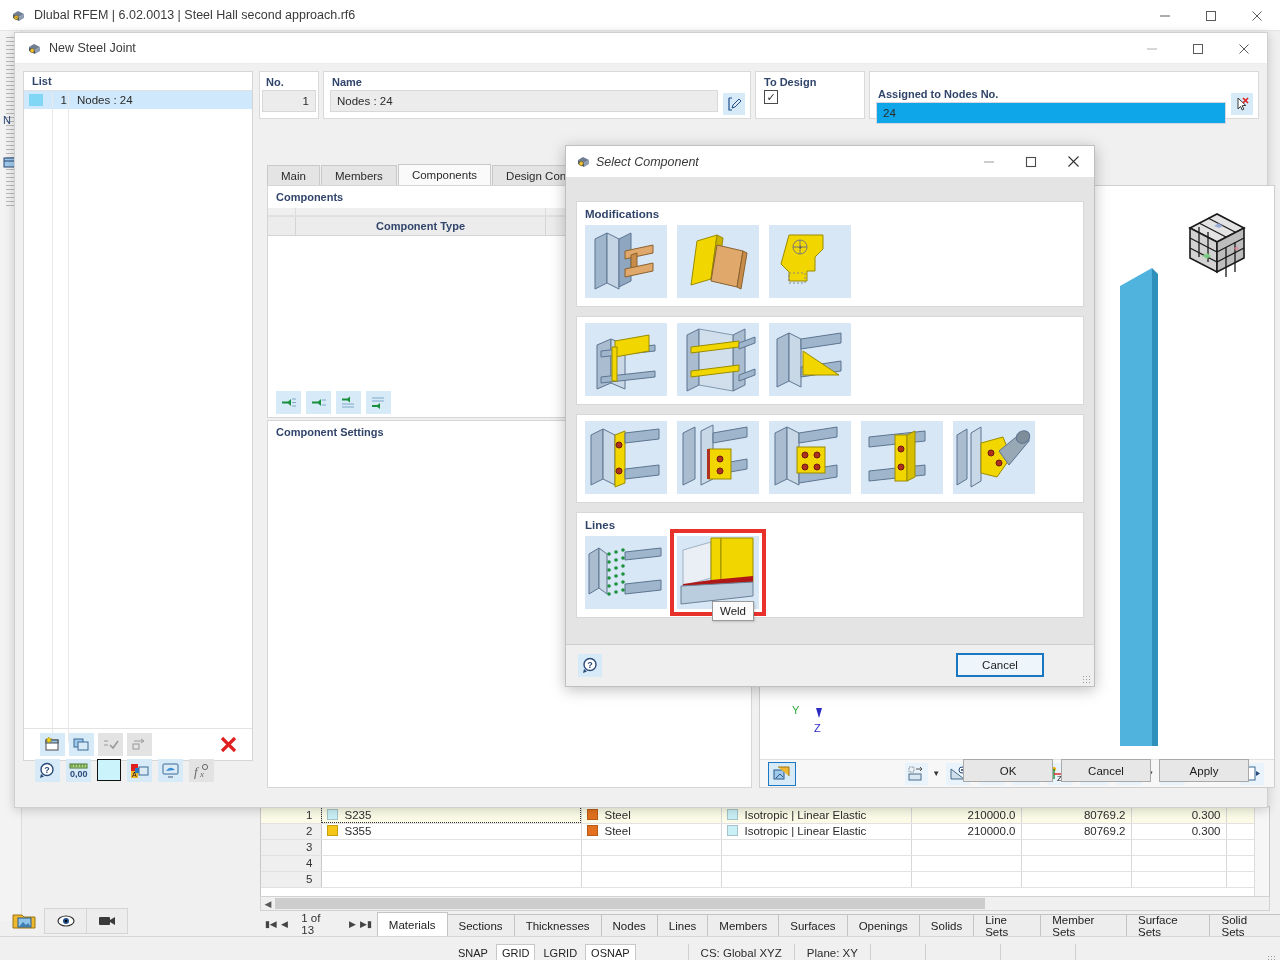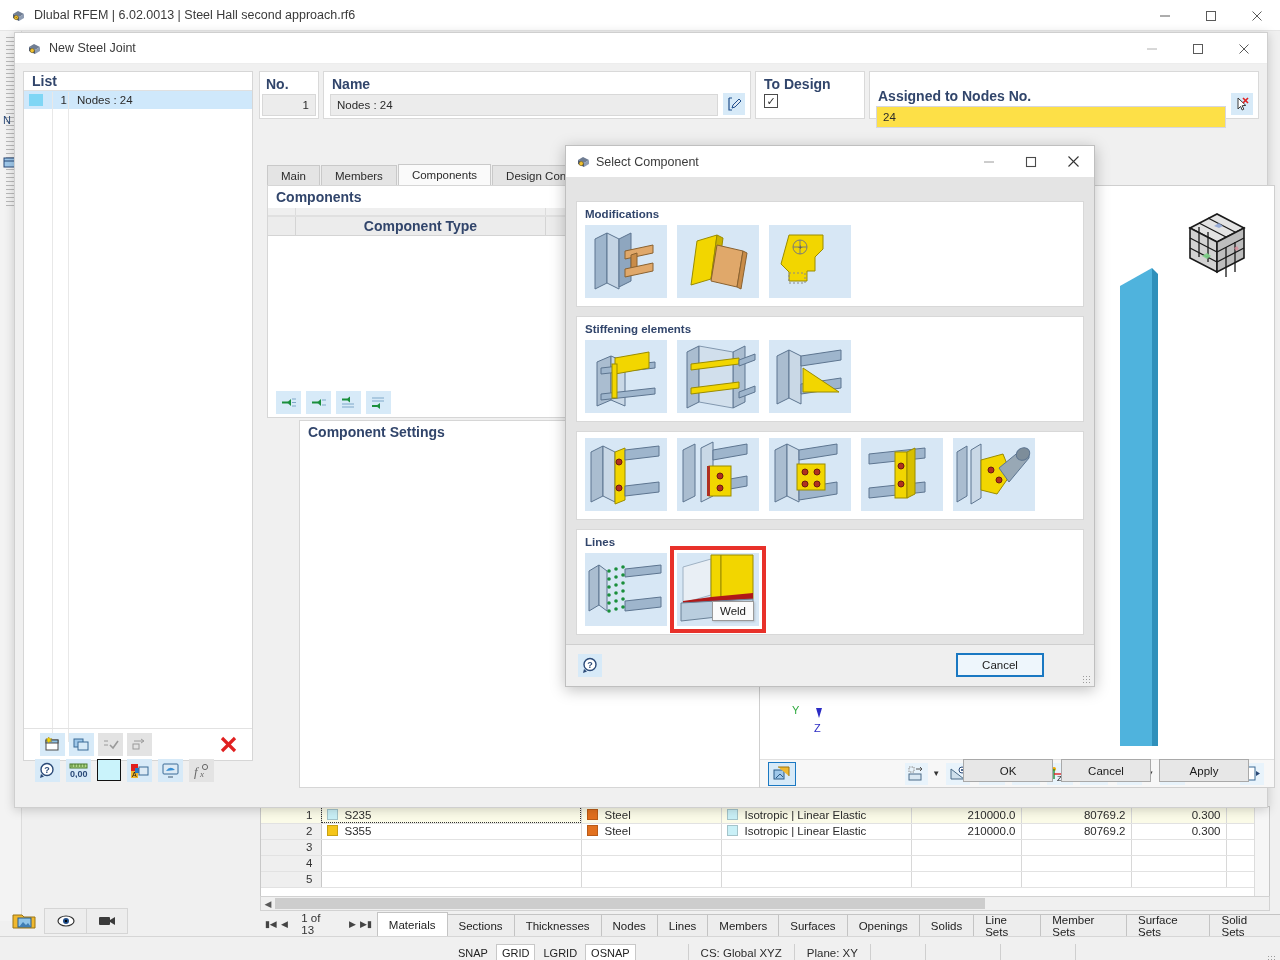--- a/index.html
+++ b/index.html
@@ -67,23 +67,23 @@
   .ecbtn { width:42px; height:26px; background:#ededed; border:1px solid #d5d5d5; border-right:none; display:flex;align-items:center;justify-content:center;}
 
   
   #joint-dlg { position:absolute; left:14px; top:32px; width:1254px; height:776px;
     background:#f0f0f0; border:1px solid #cfcfcf; box-shadow:0 2px 10px rgba(0,0,0,.18); }
   #joint-title { height:31px; background:#fff; display:flex; align-items:center; border-bottom:1px solid #ededed;}
   #joint-title .ttl { margin-left:34px; font-size:12.5px; color:#3a3a3a;}
   #joint-title .app-icon { left:12px; top:8px; }
 
   .fieldbox { position:absolute; background:#fff; border:1px solid #d9d9d9; }
-  .fieldlbl { font-size:14px; font-weight:bold; color:#31456b; }
+  .fieldlbl { font-size:11px; font-weight:bold; color:#31456b; }
   .roinput { background:#ececec; border:1px solid #d8d8d8; height:22px; display:flex; align-items:center; padding:0 6px; font-size:11.5px;}
-  .lavinput { background:#fde047; border:1px solid #d6d6de; height:22px; display:flex; align-items:center; padding:0 6px; font-size:11.5px;}
+  .lavinput { background:#0ea5e9; border:1px solid #d6d6de; height:22px; display:flex; align-items:center; padding:0 6px; font-size:11.5px;}
 
   
   #list-panel { position:absolute; left:8px; top:38px; width:230px; height:690px; background:#fff; border:1px solid #d6d6d6;}
   #list-panel .hdr { height:19px; background:#fff; border-bottom:1px solid #e0e0e0; display:flex;align-items:center;padding-left:8px;}
   #list-panel .row { height:18px; display:flex; align-items:center; background:#cfe8fb; font-size:11.5px; padding-left:5px;}
   #list-panel .colline { position:absolute; top:20px; width:1px; height:650px; background:#e8e8e8;}
   #list-toolbar { position:absolute; left:0; bottom:0; width:100%; height:32px; border-top:1px solid #e2e2e2; display:flex; align-items:center; padding-left:16px; gap:4px;}
   .tbtn { width:25px; height:23px; background:#d7eaf8; border:1px solid transparent; display:flex;align-items:center;justify-content:center;}
   .tbtn.plain { background:transparent; }
   .tbtn.gray { background:#e3e3e3;}
@@ -94,41 +94,41 @@
   .jtab.active { background:#fafafa; height:22px; border-bottom:1px solid #fafafa;}
 
   #comp-panel { position:absolute; left:252px; top:152px; width:485px; height:233px; background:#fff; border:1px solid #d6d6d6;}
   #comp-panel .sect { height:22px; display:flex;align-items:center; padding-left:8px; }
   .gridhdr { display:flex; height:20px; background:#ececec; border-top:1px solid #e0e0e0; border-bottom:1px solid #d4d4d4;}
   .gridhdr .c { border-right:1px solid #d4d4d4; display:flex;align-items:center;justify-content:center; font-size:11.5px;}
   .gridstrip { height:8px; background:#efefef; border-bottom:1px solid #e0e0e0; display:flex;}
   .gridstrip .c { border-right:1px solid #dcdcdc;}
   #comp-toolbar { position:absolute; left:0; bottom:0; width:100%; height:30px; display:flex; align-items:center; padding:0 8px; gap:5px;}
 
-  #cs-panel { position:absolute; left:252px; top:387px; width:485px; height:368px; background:#fff; border:1px solid #d6d6d6;margin-left:32px;}
+  #cs-panel { position:absolute; left:252px; top:387px; width:485px; height:368px; background:#fff; border:1px solid #d6d6d6;}
   #cs-panel .sect { height:22px; display:flex;align-items:center; padding-left:8px;}
 
   
   #viewport { position:absolute; left:744px; top:152px; width:516px; height:603px; background:#fff; border:1px solid #cfcfcf; overflow:hidden;}
   #vp-toolbar { position:absolute; left:0; bottom:0; width:100%; height:28px; background:#f7f7f7; border-top:1px solid #e0e0e0; display:flex; align-items:center;}
   .vbtn { height:22px; min-width:22px; padding:0 3px; background:#d7eaf8; display:flex;align-items:center;justify-content:center; margin-right:3px;}
   .vbtn.lt { background:#e8f3fb;}
   .vbtn.pl { background:transparent;}
   .caret { font-size:8px; color:#333; margin-left:1px;}
 
   #joint-footer { position:absolute; left:0; bottom:0; width:100%; height:60px; }
   #joint-footer .lefttools { position:absolute; left:20px; top:12px; display:flex; gap:6px;}
   .dlgbtn { width:90px; height:23px; background:#e7e7e7; border:1px solid #a9a9a9; font-size:11.5px;
             display:flex;align-items:center;justify-content:center; color:#1b1b1b;}
   .dlgbtn.primary { border:2px solid #1a78c2; background:#eef6fc;}
 
   
   #sel-dlg { position:absolute; left:565px; top:145px; width:530px; height:542px; background:#e4e4e4;
              border:1px solid #bfbfbf; box-shadow:0 3px 14px rgba(0,0,0,.25); }
-  #sel-title { height:31px; background:#fff; display:flex;align-items:center; }
+  #sel-title { height:31px; background:#fff; display:flex;align-items:center;font-style:italic; }
   #sel-title .ttl { margin-left:30px; font-size:12.5px; color:#3a3a3a;}
   #sel-title .app-icon { left:10px; top:8px;}
   .grp { background:#fff; border:1px solid #d8d8d8; margin:0 10px 9px 10px; padding:6px 8px 8px 8px; }
   .grp h4 { font-size:11.5px; color:#31456b; margin-bottom:5px; font-weight:bold;}
   .thumbs { display:flex; gap:10px; }
   .thumb-item { width:82px; height:73px; background:#d7e7f5; display:block; position:relative; }
   .thumb-item.sel-red { outline:4px solid #e8312a; outline-offset:3px; z-index:3;}
   #sel-footer { position:absolute; left:0; bottom:0; width:100%; height:42px; border-top:1px solid #cfcfcf; background:#efefef;}
   #tooltip-weld { position:absolute; background:#fbfbfb; border:1px solid #9a9a9a; font-size:11.5px;
                   padding:3px 7px; color:#222; box-shadow:1px 1px 2px rgba(0,0,0,.16); z-index:9;}
@@ -752,21 +752,20 @@
     <rect width="82" height="73" fill="#d7e7f5"></rect>
     <path d="M20,10 h34 v14 l-8,8 v14 h-8 v10 h-18 v-9 l-8,-8 z" fill="#f2d600" stroke="#9a8c00"></path>
     <circle cx="31" cy="22" r="7" fill="none" stroke="#7a7a7a" stroke-width="1"></circle>
     <path d="M24 22 h14 M31 15 v14" stroke="#7a7a7a" stroke-width="1"></path>
     <text x="29" y="25" font-size="8" font-family="Liberation Sans" fill="#555">+</text>
     <rect x="20" y="48" width="16" height="10" fill="none" stroke="#8a8a8a" stroke-dasharray="2 2"></rect>
   </svg></div>
         </div>
       </div>
       <div class="grp">
-        <h4>Stiffening elements</h4>
         <div class="thumbs">
           <div class="thumb-item"><svg viewBox="0 0 82 73" width="82" height="73">
     <rect width="82" height="73" fill="#d7e7f5"></rect>
     <polygon points="12,22 26,16 26,60 12,66" fill="#aabdd0" stroke="#5d7590"></polygon>
     <polygon points="26,16 40,22 40,66 26,60" fill="#c9d8e6" stroke="#5d7590"></polygon>
     <polygon points="16,28 70,22 70,28 16,34" fill="#9eb5cc" stroke="#5d7590"></polygon>
     <polygon points="16,54 70,48 70,54 16,60" fill="#9eb5cc" stroke="#5d7590"></polygon>
     <polygon points="30,18 64,12 64,28 30,34" fill="#f2d600" stroke="#9a8c00"></polygon>
     <rect x="27" y="24" width="5" height="34" fill="#f2d600" stroke="#9a8c00"></rect>
   </svg></div>

